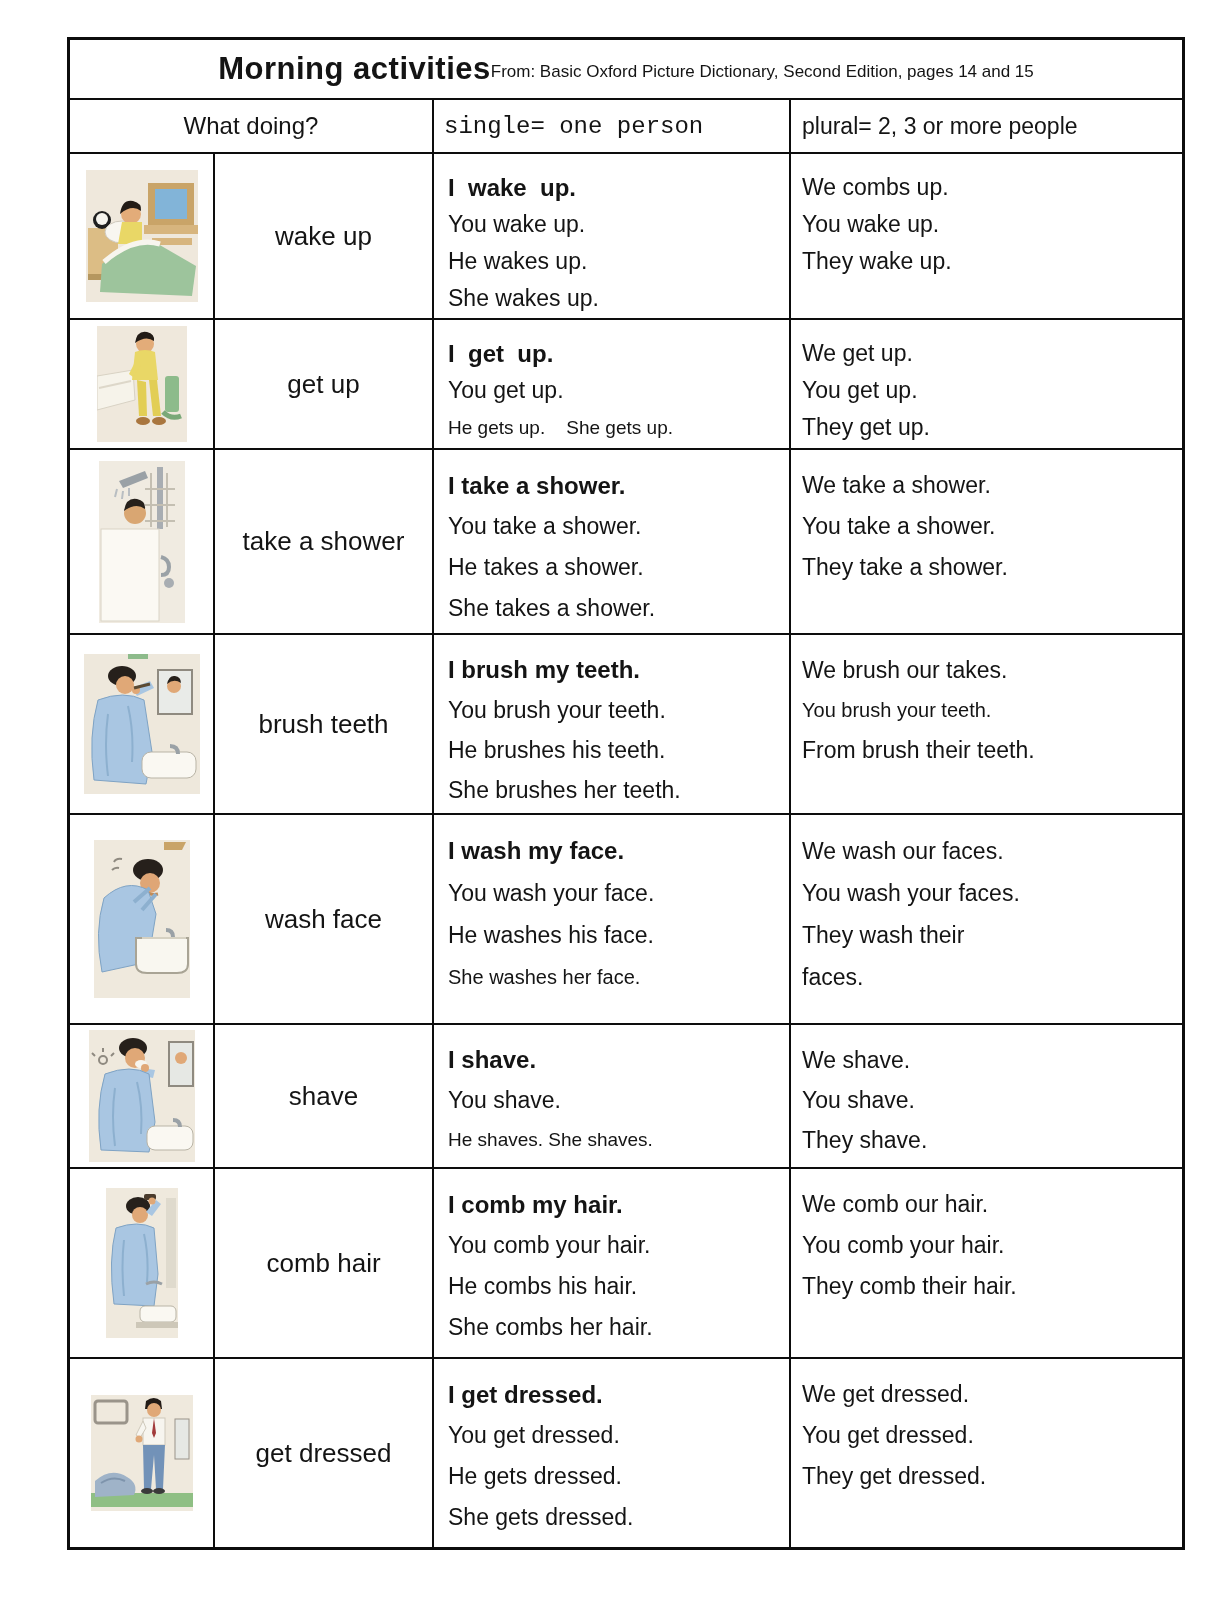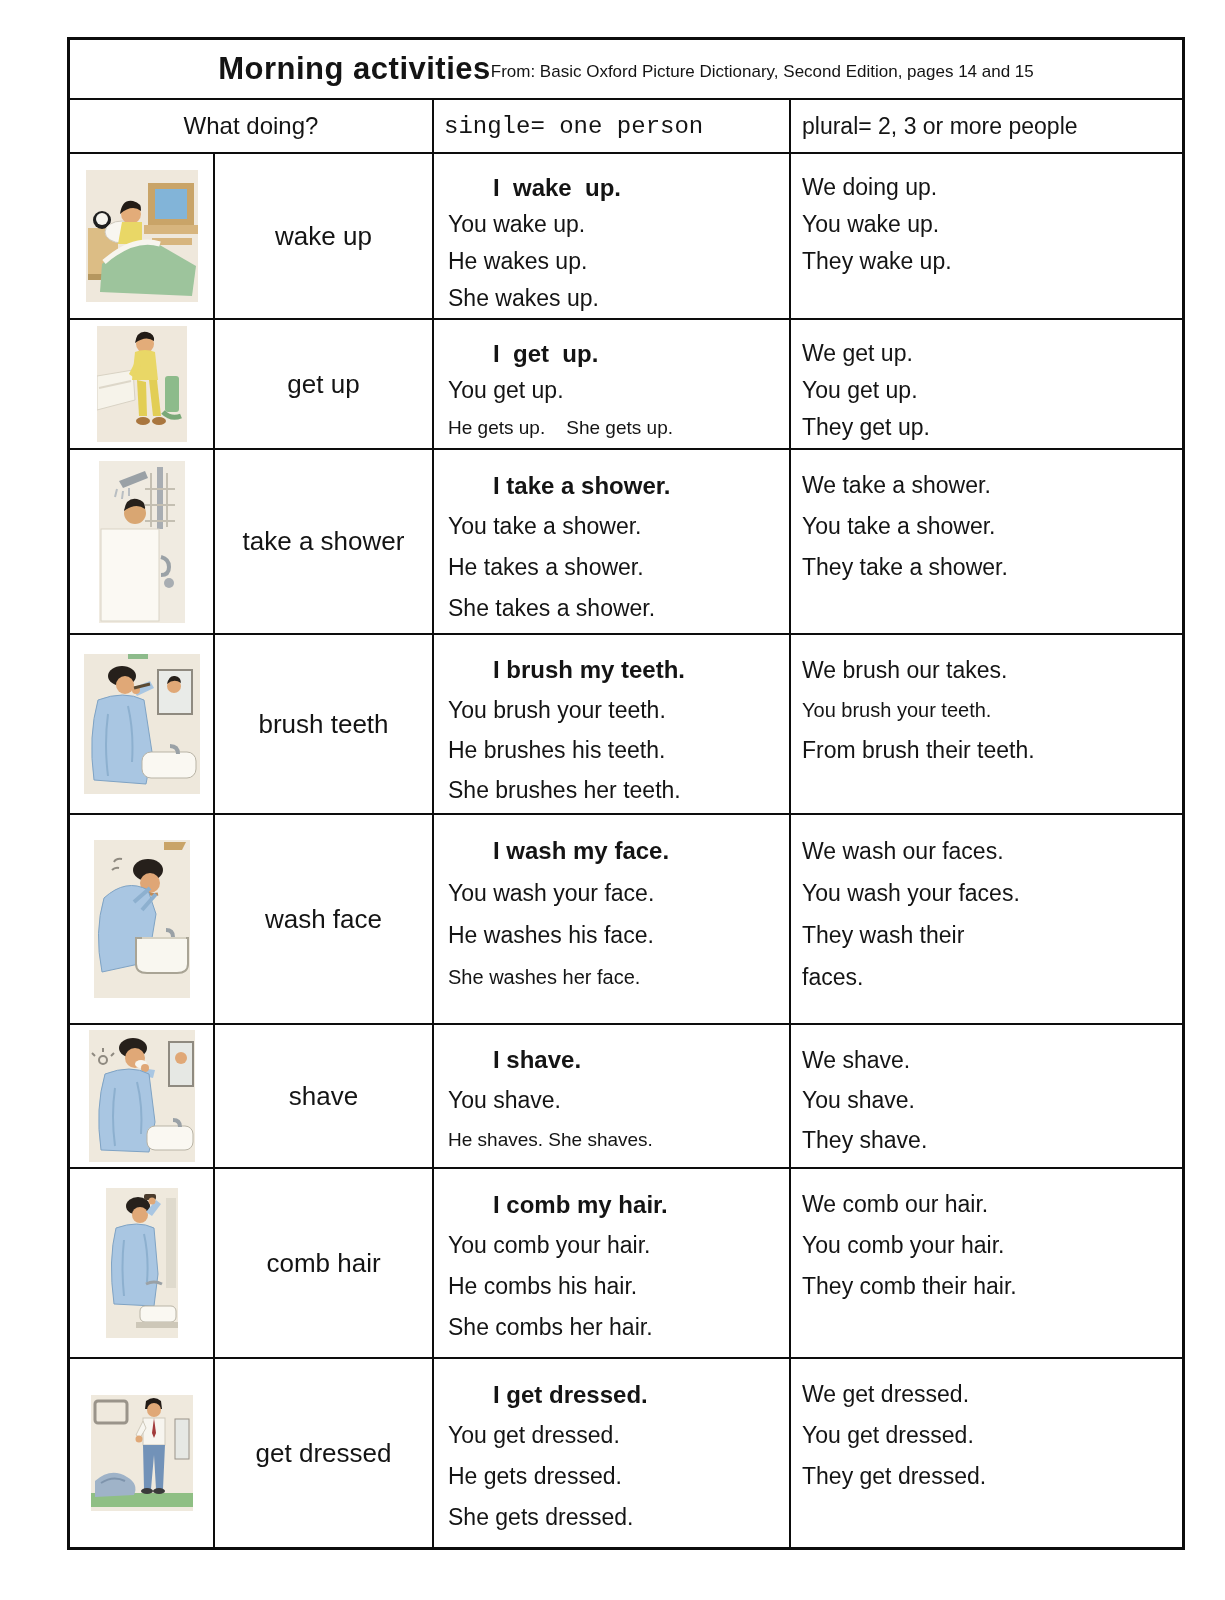--- a/index.html
+++ b/index.html
@@ -26,21 +26,21 @@
   .doc-subtitle{font-size:17px;font-weight:500;padding-top:6px;}
   .head-cell{display:flex;align-items:center;font-size:24px;}
   .head-what{grid-column:1/3;justify-content:center;}
   .head-single{padding-left:10px;font-family:Liberation Mono, monospace;}
   .head-plural{padding-left:11px;font-size:23px;}
   .img-cell{display:flex;align-items:center;justify-content:center;}
   .label-cell{display:flex;align-items:center;justify-content:center;font-size:26px;text-align:center;}
   .sent{padding:15px 6px 0 14px;}
   .sent.plural{padding-left:11px;}
   .line{font-size:23px;line-height:var(--lh,38px);white-space:pre-wrap;}
-  .line.bold{font-weight:bold;font-size:24px;margin-left:45px;}
+  .line.bold{font-weight:bold;font-size:24px;}
   .line.sm{font-size:19px;}
   .line.sm2{font-size:20px;}
   svg{display:block;}
 </style>
 </head>
 <body>
 
 <div class="doc-table">
 
   <div class="cell title-cell">
@@ -72,21 +72,21 @@
     </svg>
   </div>
   <div class="cell label-cell">wake up</div>
   <div class="cell sent" style="--lh:37px">
     <div class="line bold">I  wake  up.</div>
     <div class="line">You wake up.</div>
     <div class="line">He wakes up.</div>
     <div class="line">She wakes up.</div>
   </div>
   <div class="cell sent plural last-col" style="--lh:37px">
-    <div class="line">We doing up.</div>
+    <div class="line">We combs up.</div>
     <div class="line">You wake up.</div>
     <div class="line">They wake up.</div>
   </div>
 
   <div class="cell img-cell">
     <svg width="90" height="116" viewBox="0 0 90 116">
       <rect width="90" height="116" fill="#efe8dc"></rect>
       <path d="M0 50 L36 44 L38 74 L0 84 Z" fill="#f6f3ea" stroke="#d8d2c4"></path>
       <path d="M2 62 L34 55" stroke="#ddd7c9" stroke-width="2" fill="none"></path>
       <circle cx="48" cy="18" r="9" fill="#e3ac79"></circle>

